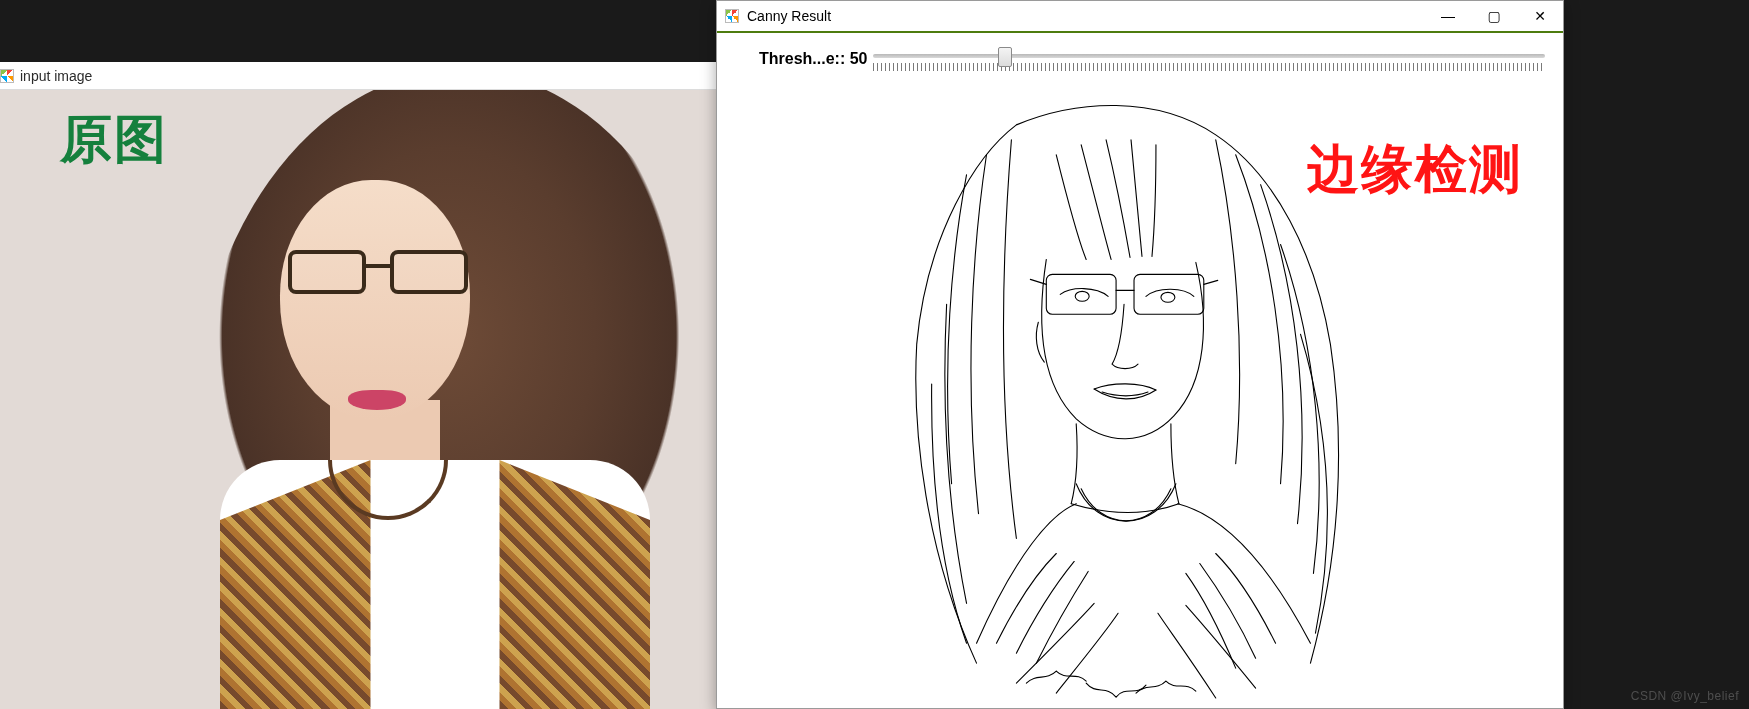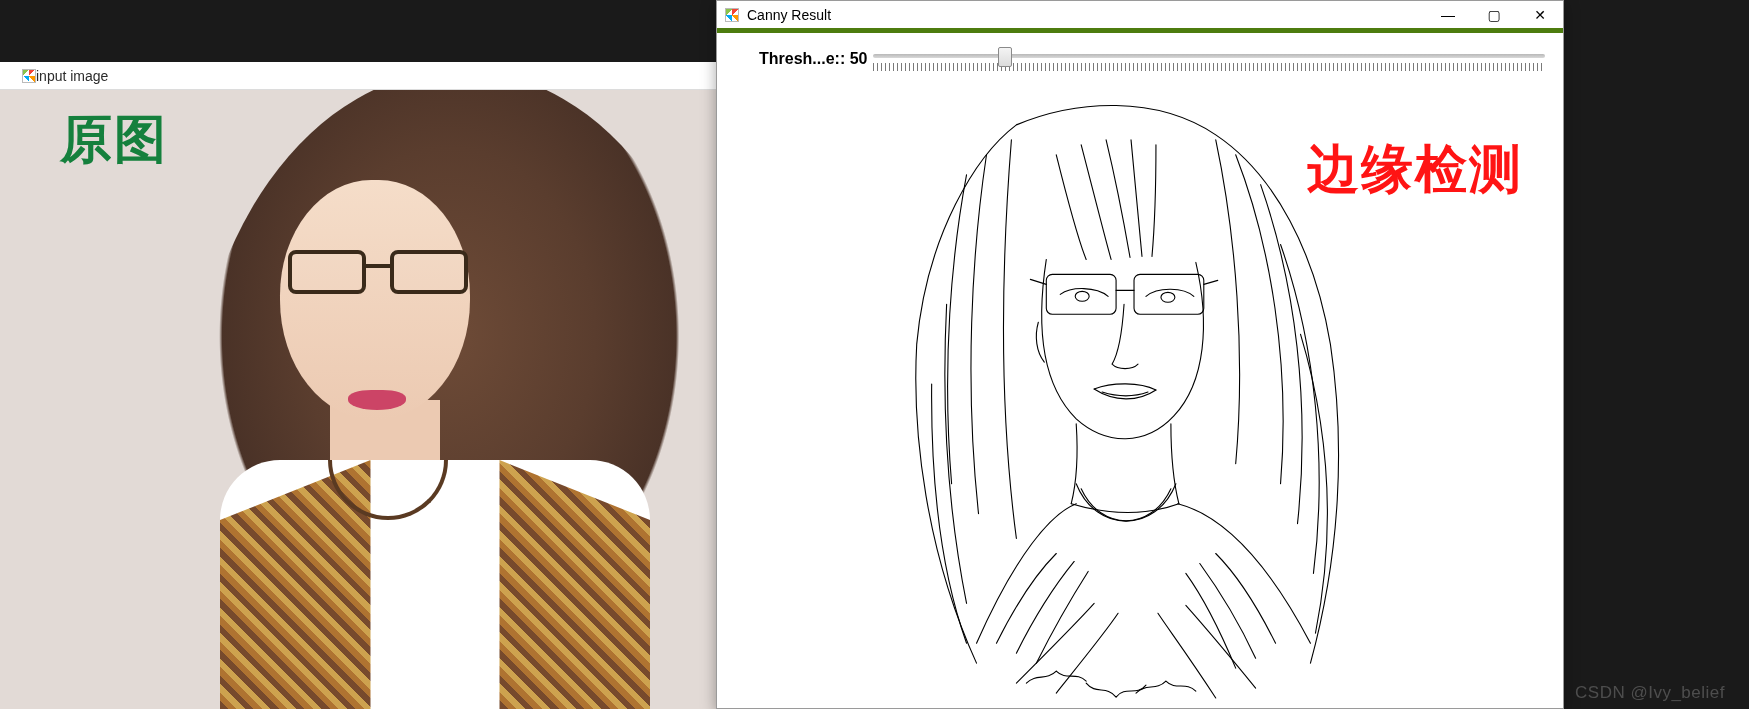--- a/index.html
+++ b/index.html
@@ -20,23 +20,24 @@
       width: 716px;
       height: 647px;
       background: #fff;
     }
     .left-titlebar {
       height: 28px;
       background: #fff;
       border-bottom: 1px solid #dcdcdc;
       display: flex;
       align-items: center;
-      padding: 0 22px;
+      padding: 0 0;
       font-size: 14px;
       color: #2b2b2b;
+      gap: 6px;
     }
     .cv-icon {
       width: 14px; height: 14px;
       display: inline-block;
       background:
         linear-gradient(135deg,#8bc34a 0 50%, transparent 50%) 0 0/50% 50% no-repeat,
         linear-gradient(135deg,#f44336 0 50%, transparent 50%) 100% 0/50% 50% no-repeat,
         linear-gradient(45deg,transparent 0 50%, #03a9f4 50%) 0 100%/50% 50% no-repeat,
         linear-gradient(45deg,transparent 0 50%, #ff9800 50%) 100% 100%/50% 50% no-repeat;
       border: 1px solid #bbb;
@@ -121,21 +122,21 @@
     }
     .win-titlebar {
       height: 32px;
       background: #fff;
       display: flex;
       align-items: center;
       padding-left: 8px;
       font-size: 14px;
       color: #000;
       gap: 8px;
-      border-bottom: 5px solid #4d7c0f;
+      border-bottom: 2px solid #4d7c0f;
     }
     .win-controls {
       margin-left: auto;
       display: flex;
       height: 100%;
     }
     .win-btn {
       width: 46px;
       display: flex;
       align-items: center;
@@ -196,23 +197,23 @@
       top: 50px; right: 40px;
       font-size: 52px;
       font-weight: 700;
       color:#ff1414;
       letter-spacing:2px;
       text-align:center;
     }
 
     .watermark {
       position:absolute;
-      right: 24px;
+      right: 10px;
       bottom: 6px;
-      font-size: 17px;
+      font-size: 12px;
       color: rgba(120,120,120,.55);
       letter-spacing:.5px;
     }
   </style>
 </head>
 <body>
 
 <div class="left-window">
   <div class="left-titlebar">
     <span class="cv-icon"></span>

